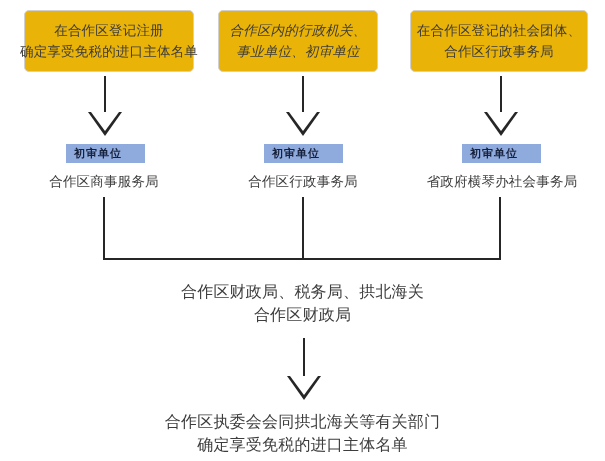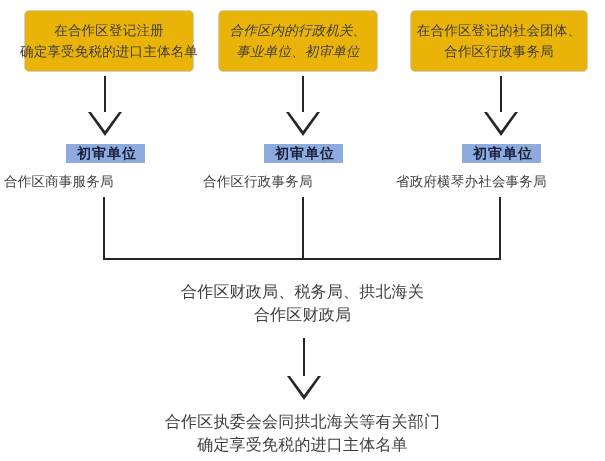--- a/index.html
+++ b/index.html
@@ -88,41 +88,41 @@
 
   #arrow-bottom { left: 287px; top: 338px; height: 64px; }
   #arrow-bottom .shaft { height: 42px; }
   #arrow-bottom .head  { top: 38px; }
 
   
   .badge {
     position: absolute;
     background: #8faadc;
     color: #16213c;
-    font-size: 14px;
+    font-size: 11px;
     font-weight: bold;
     letter-spacing: 1px;
     line-height: 19px;
     height: 19px;
-    text-align: right;
+    text-align: left;
     white-space: nowrap;
     padding: 0 8px;
     box-sizing: border-box;
   }
   #badge-1 { left: 66px;  top: 144px; width: 79px; }
   #badge-2 { left: 264px; top: 144px; width: 79px; }
   #badge-3 { left: 462px; top: 144px; width: 79px; }
 
   
   .unit-label {
     position: absolute;
     font-size: 13.5px;
     line-height: 20px;
     color: #3d3d3d;
-    text-align: left;
+    text-align: center;
     white-space: nowrap;
     letter-spacing: 0.2px;
   }
   #unit-1 { left: 4px;   top: 172px; width: 200px; }
   #unit-2 { left: 203px; top: 172px; width: 200px; }
   #unit-3 { left: 396px; top: 172px; width: 212px; }
 
   
   .conn-v {
     position: absolute;

